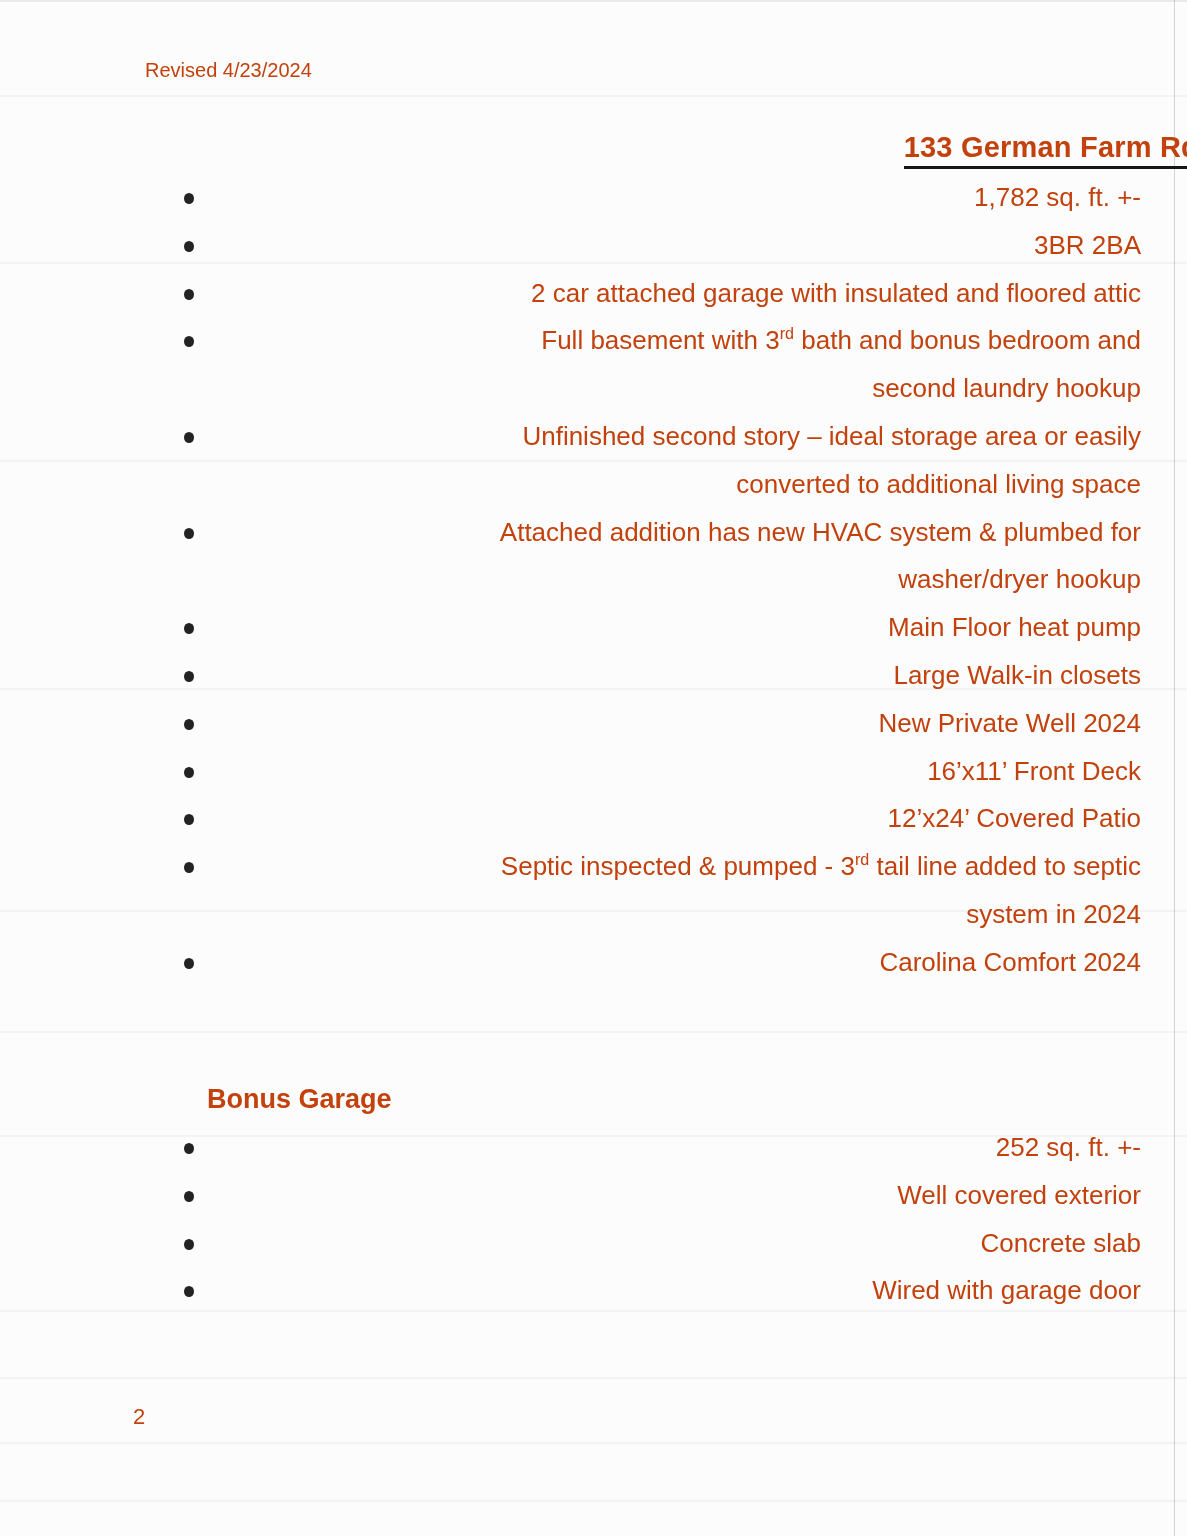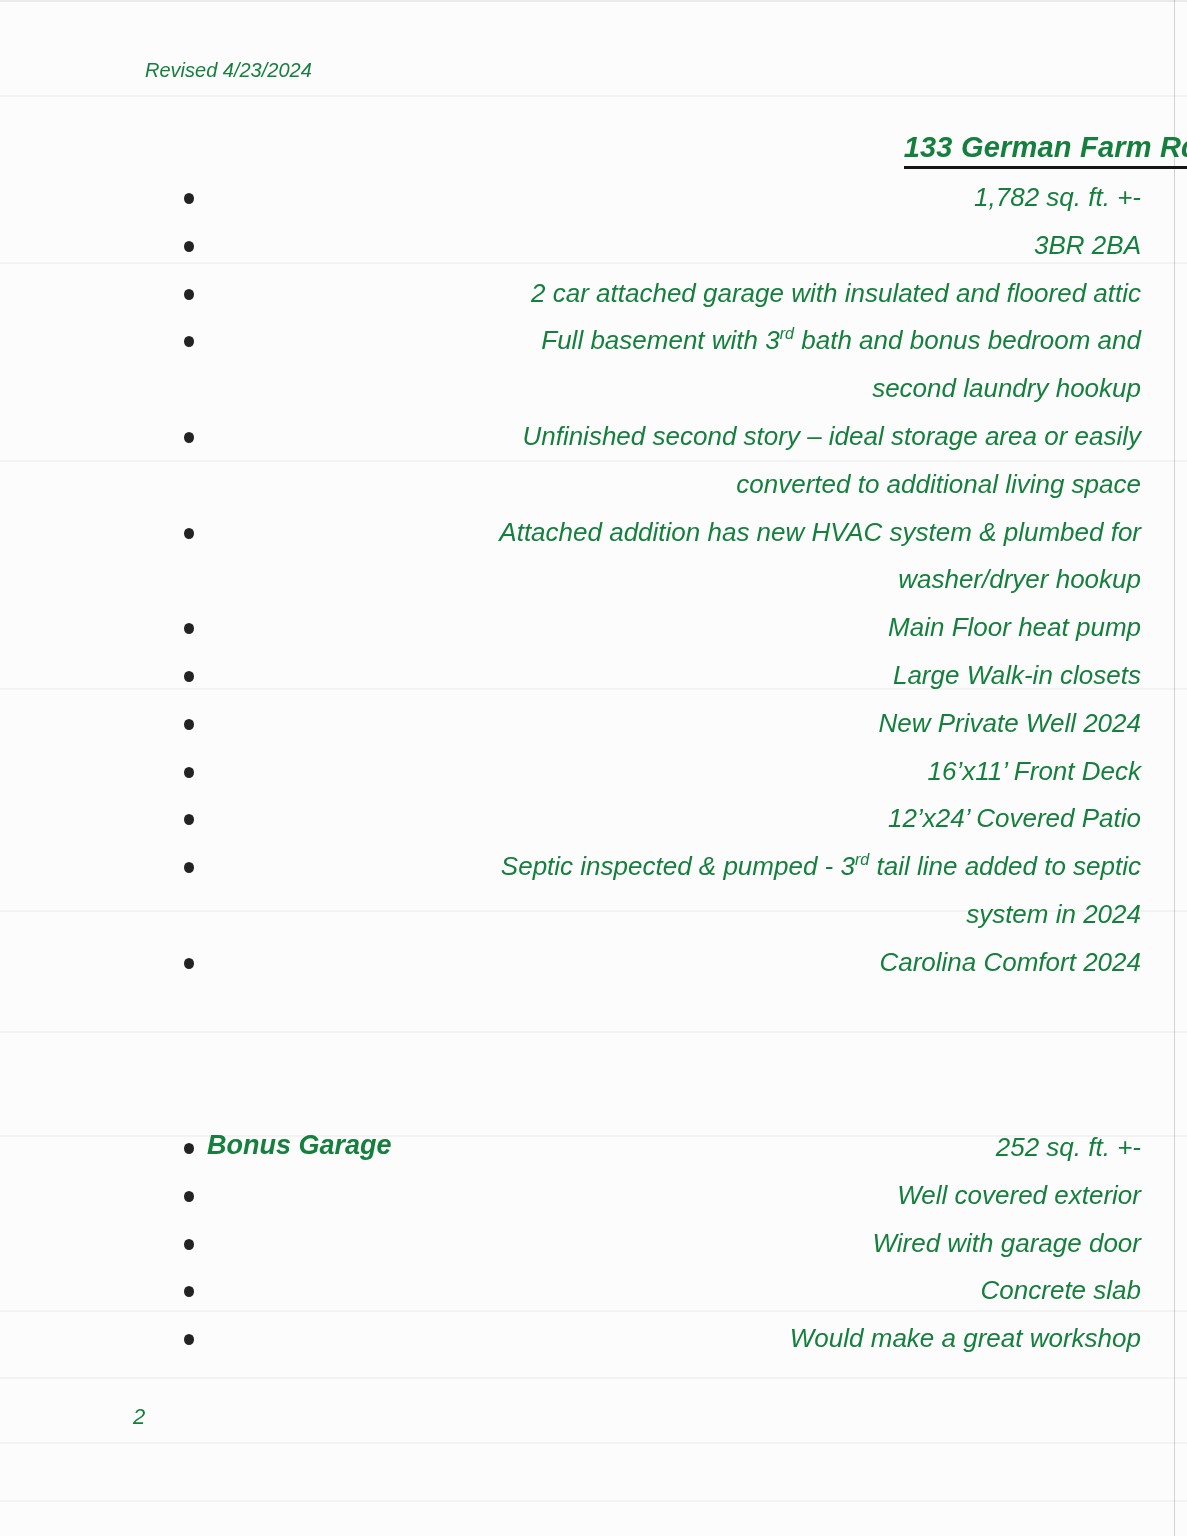--- a/index.html
+++ b/index.html
@@ -8,22 +8,21 @@
     background: #e9e9e9;
   }
   .page {
     position: relative;
     width: 1187px;
     height: 1536px;
     margin: 0 auto;
     background: #fcfcfc;
     overflow: hidden;
     font-family: "Liberation Sans", "DejaVu Sans", sans-serif;
-    color: #15803d;
-    font-style: italic;
+    color: #c2410c;
   }
   
   .scanline {
     position: absolute;
     left: 0;
     width: 100%;
     height: 2px;
     background: rgba(0,0,0,0.035);
     pointer-events: none;
   }
@@ -98,21 +97,20 @@
   }
   .features-list { left: 211px; top: 174px; }
   .bonus-heading {
     position: absolute;
     left: 207px;
     top: 1076px;
     font-size: 27px;
     font-weight: 700;
     line-height: 47.8px;
     white-space: nowrap;
-    margin-top: 46px;
   }
   .bonus-list { left: 211px; top: 1124px; }
   .page-number {
     position: absolute;
     left: 133px;
     top: 1402px;
     font-size: 22px;
     line-height: 30px;
   }
 </style>
@@ -206,27 +204,23 @@
       <li>
         <span class="bullet"></span>
         <span class="line">252 sq. ft. +-</span>
       </li>
       <li>
         <span class="bullet"></span>
         <span class="line">Well covered exterior</span>
       </li>
       <li>
         <span class="bullet"></span>
+        <span class="line">Concrete slab</span>
+      </li>
+      <li>
+        <span class="bullet"></span>
         <span class="line">Wired with garage door</span>
       </li>
-      <li>
-        <span class="bullet"></span>
-        <span class="line">Concrete slab</span>
-      </li>
-      <li>
-        <span class="bullet"></span>
-        <span class="line">Would make a great workshop</span>
-      </li>
     </ul>
 
   <div class="page-number">2</div>
 
 </div>
 
 </body></html>

